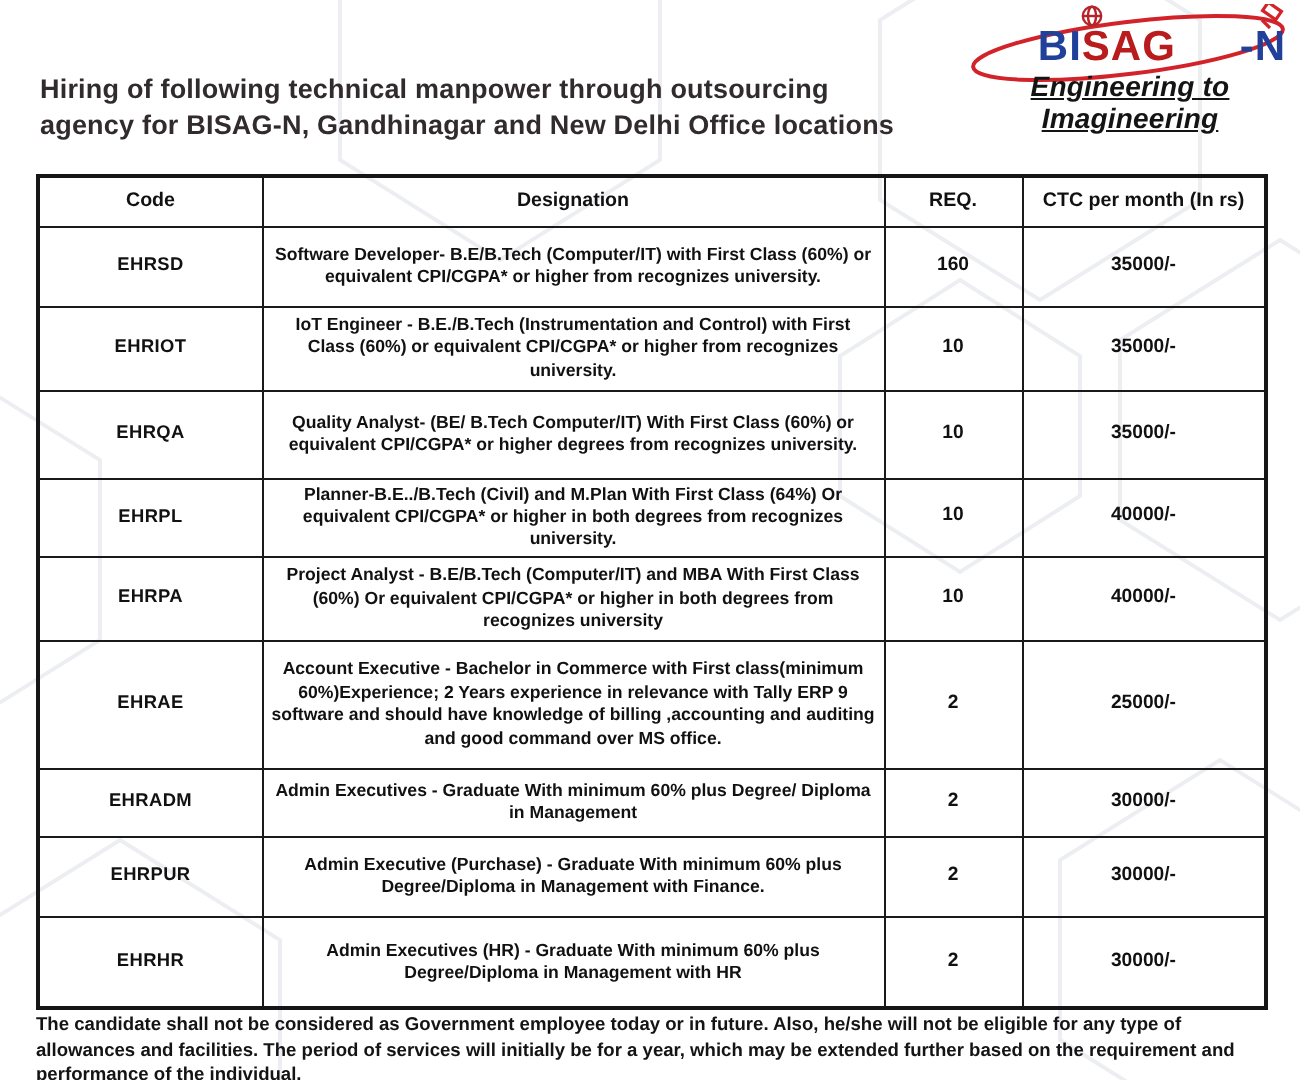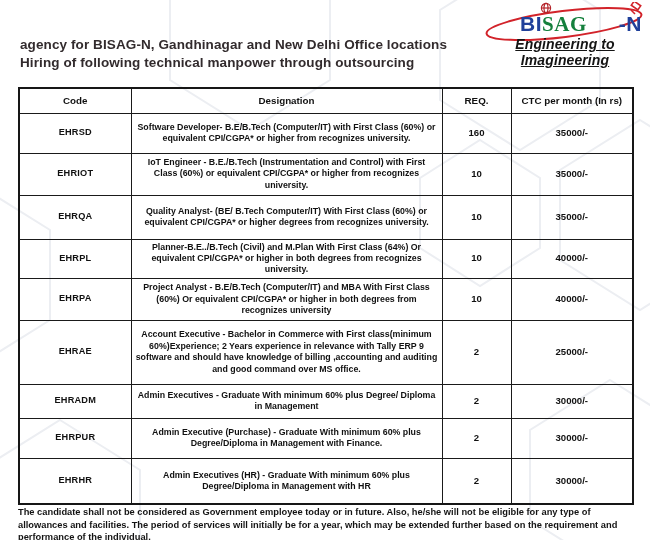--- a/index.html
+++ b/index.html
@@ -22,21 +22,21 @@
 
   
   .logo{position:absolute;left:484px;top:2px;width:162px;text-align:center;}
   .logo-art{position:absolute;left:0;top:0;width:162px;height:50px;}
   .bisag-text{
     position:relative;margin-top:10px;
     font-size:21px;font-weight:800;letter-spacing:0.5px;
     line-height:1.1;white-space:nowrap;
   }
   .seg-blue{color:#20409a;margin-left:32px;}
-  .seg-red{color:#15803d;font-family:Liberation Serif, serif;}
+  .seg-red{color:#b91c1c;}
   .meity{
     position:relative;margin-top:-2px;
     font-size:27px;font-weight:800;color:#111111;letter-spacing:0.5px;line-height:1.05;
   }
   .tagline{
     position:relative;margin-top:0px;
     font-size:14px;font-weight:700;font-style:italic;color:#141414;letter-spacing:0.1px;text-decoration:underline;
   }
 
   
@@ -82,22 +82,22 @@
     <path d="M60 420 L140 470 L140 560 L60 610 L-20 560 L-20 470 Z"></path>
     <path d="M480 140 L540 178 L540 248 L480 286 L420 248 L420 178 Z"></path>
     <path d="M610 380 L690 430 L690 520 L610 570 L530 520 L530 430 Z"></path>
     <path d="M250 -60 L330 -10 L330 80 L250 130 L170 80 L170 -10 Z"></path>
   </g>
 </svg>
 
 <div class="content">
 
   <div class="heading">
+    <div>Hiring of following technical manpower through outsourcing</div>
     <div>agency for BISAG-N, Gandhinagar and New Delhi Office locations</div>
-    <div>Hiring of following technical manpower through outsourcing</div>
   </div>
 
   <div class="logo">
     <svg class="logo-art" viewBox="0 0 162 50" xmlns="http://www.w3.org/2000/svg">
 
       <g>
         <ellipse cx="80" cy="22" rx="78" ry="13" fill="none" stroke="#d2232a" stroke-width="2" transform="rotate(-7 80 22)"></ellipse>
       </g>
 
       <g stroke="#b5242a" fill="#ffffff" stroke-width="1.2">

